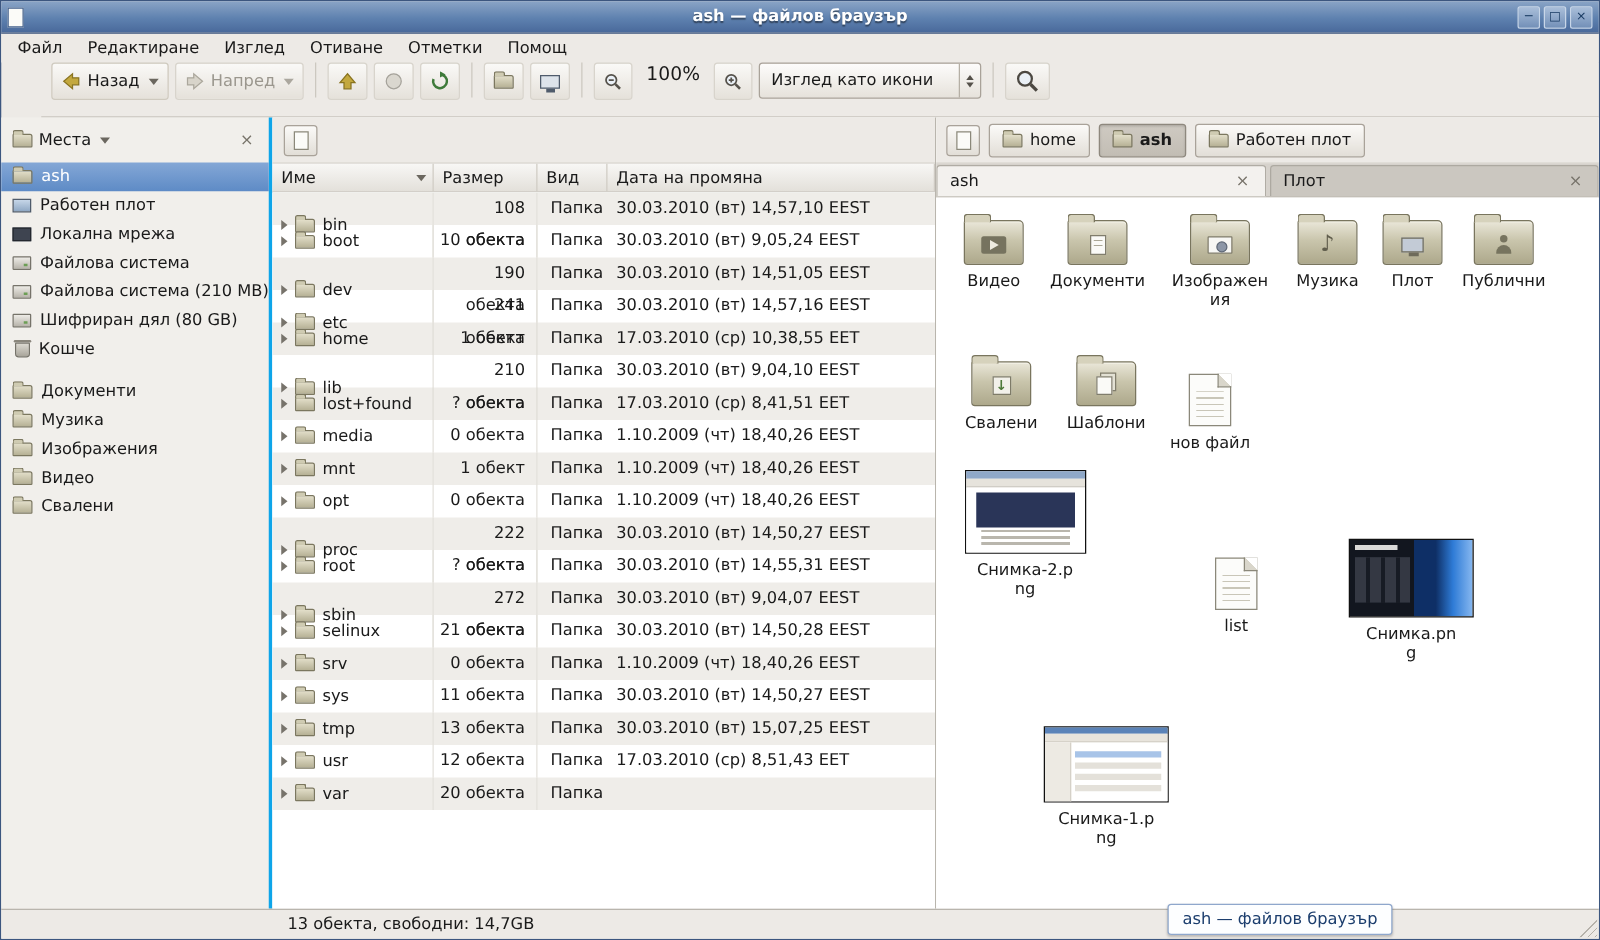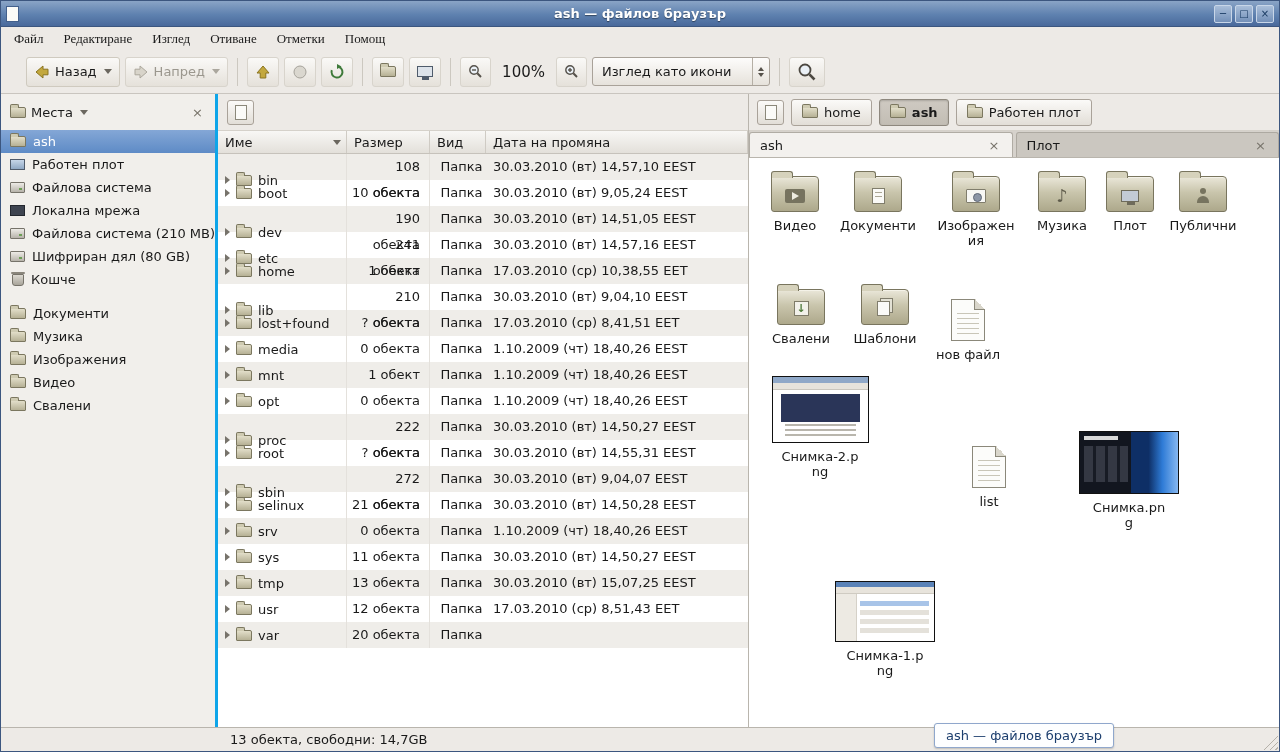--- a/index.html
+++ b/index.html
@@ -8,25 +8,25 @@
   .window { position:relative; width:1280px; height:752px; display:flex; flex-direction:column; border:1px solid #3C567F; background:#EDEAE6; }
 
   
   .titlebar { height:26px; flex:0 0 26px; background:linear-gradient(#8AA4C6 0%, #5E81AF 55%, #49699B 100%); display:flex; align-items:center; padding:0 5px; position:relative; border-bottom:1px solid #3C567F; }
   .titlebar .title { position:absolute; left:0; right:0; text-align:center; color:#fff; font-weight:bold; font-size:13px; text-shadow:0 1px 1px rgba(0,0,0,.45); pointer-events:none; }
   .app-ico { width:13px; height:16px; background:#FBFBF8; border:1px solid #43608C; }
   .winbtns { margin-left:auto; display:flex; gap:3px; z-index:2; }
   .wbtn { width:18px; height:18px; border:1px solid #C8D6E8; border-radius:2px; background:linear-gradient(#A9BED9,#7390B8); color:#14365E; font-size:10px; line-height:16px; text-align:center; cursor:default; }
 
   
-  .menubar { height:23px; flex:0 0 23px; display:flex; align-items:center; padding:0 4px; gap:2px; background:#EDEAE6;font-family:Liberation Serif, serif; }
+  .menubar { height:23px; flex:0 0 23px; display:flex; align-items:center; padding:0 4px; gap:2px; background:#EDEAE6; }
   .menu-item { padding:2px 9px; border-radius:2px; }
 
   
-  .toolbar { height:44px; flex:0 0 44px; display:flex; align-items:center; gap:5px; padding:0 25px; background:#EDEAE6; border-bottom:1px solid #C9C5BF; }
+  .toolbar { height:44px; flex:0 0 44px; display:flex; align-items:flex-start; gap:5px; padding:0 8px; background:#EDEAE6; border-bottom:1px solid #C9C5BF;margin-left:32px; }
   .tbtn { display:flex; align-items:center; gap:5px; height:30px; padding:0 7px; border:1px solid #CFCABF; border-radius:3px; background:linear-gradient(#FAF9F7,#E5E1DA); }
   .tbtn.flat { border-color:#D8D4CC; }
   .tbtn .lbl { font-size:13px; }
   .tbtn.disabled .lbl { color:#9B978E; }
   .chev { width:0; height:0; border-left:4px solid transparent; border-right:4px solid transparent; border-top:5px solid #6B675F; margin-left:2px; }
   .chev.dim { border-top-color:#ABA79E; }
   .tsep { width:1px; height:28px; background:#CCC8C0; margin:0 4px; }
   .zoom-label { padding:0 6px; font-size:15px; }
   .combo { display:flex; align-items:center; height:29px; border:1px solid #A9A299; border-radius:3px; background:linear-gradient(#FDFCFB,#E6E2DB); padding-left:9px; min-width:178px; }
   .combo .arrows { margin-left:auto; border-left:1px solid #B5AFA5; height:100%; width:17px; display:flex; flex-direction:column; align-items:center; justify-content:center; gap:2px; }
@@ -248,26 +248,26 @@
       </div>
       <div class="sb-item selected">
         <span class="mf"></span>
         <span>ash</span>
       </div>
       <div class="sb-item">
         <span class="si-desktop"></span>
         <span>Работен плот</span>
       </div>
       <div class="sb-item">
+        <span class="si-network"></span>
+        <span>Локална мрежа</span>
+      </div>
+      <div class="sb-item">
         <span class="si-drive"></span>
         <span>Файлова система</span>
-      </div>
-      <div class="sb-item">
-        <span class="si-network"></span>
-        <span>Локална мрежа</span>
       </div>
       <div class="sb-item">
         <span class="si-drive"></span>
         <span>Файлова система (210 MB)</span>
       </div>
       <div class="sb-item">
         <span class="si-drive"></span>
         <span>Шифриран дял (80 GB)</span>
       </div>
       <div class="sb-item">

